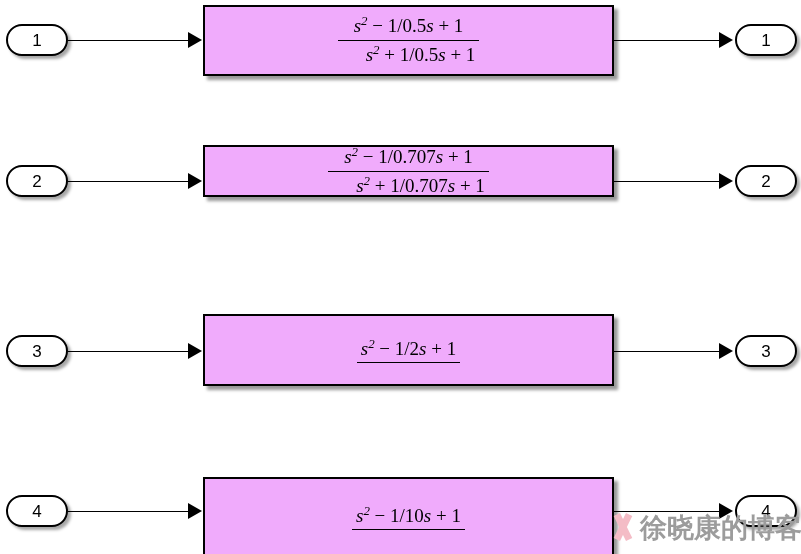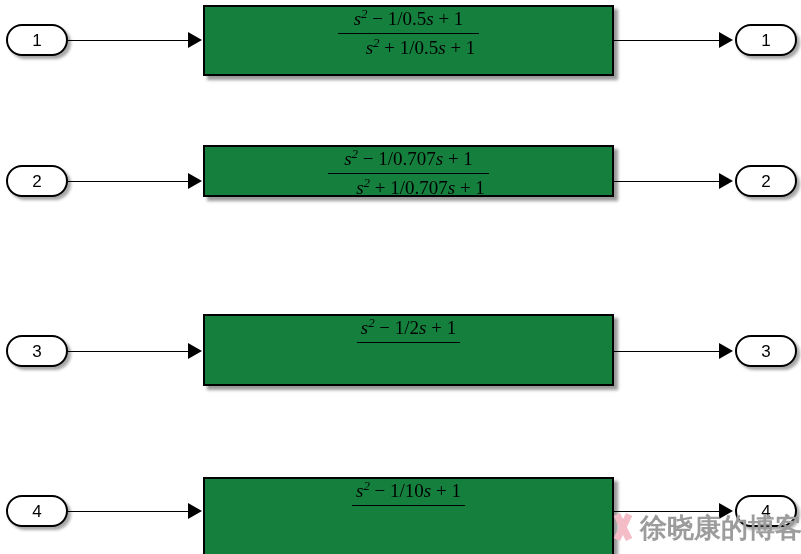--- a/index.html
+++ b/index.html
@@ -35,24 +35,24 @@
     font-size: 17px;
     color: #000000;
     line-height: 1;
   }
 
   
   .tf-block {
     position: absolute;
     box-sizing: border-box;
     border: 2px solid #000000;
-    background: #15803d;
+    background: #f0abfc;
     box-shadow: 4px 4px 3px rgba(0,0,0,0.4);
     display: flex;
-    align-items: flex-start;
+    align-items: center;
     justify-content: center;
   }
 
   
   .fraction {
     display: inline-block;
     text-align: center;
     font-family: "Liberation Serif", serif;
     font-size: 19px;
     color: #000000;

